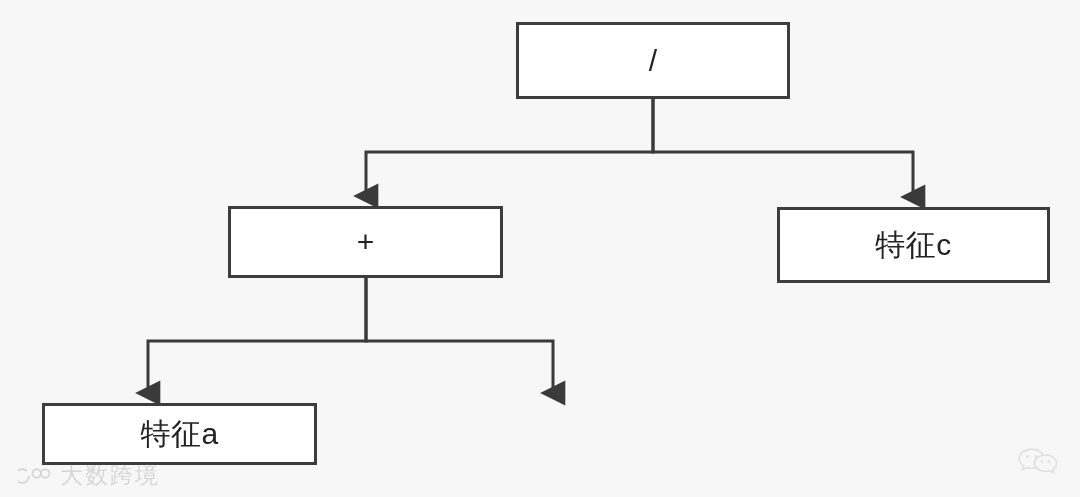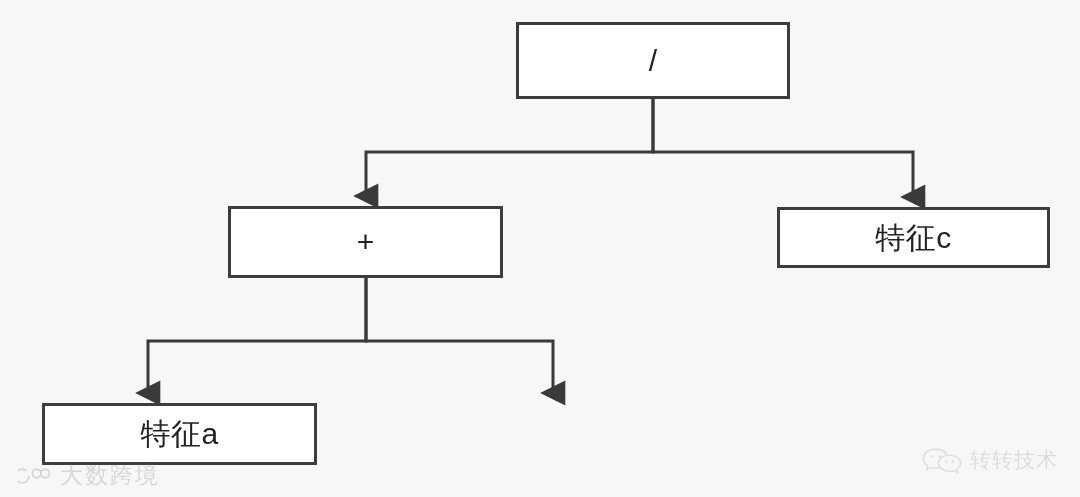--- a/index.html
+++ b/index.html
@@ -38,21 +38,21 @@
     color: #222222;
     line-height: 1;
     z-index: 3;
   }
   .node-label {
     display: block;
     white-space: nowrap;
   }
   .node-root   { left: 516px; top: 22px;  width: 274px; height: 77px; }
   .node-plus   { left: 228px; top: 206px; width: 275px; height: 72px; }
-  .node-featc  { left: 777px; top: 207px; width: 273px; height: 61px; }
+  .node-featc  { left: 777px; top: 207px; width: 273px; height: 76px; }
   .node-feata  { left: 10px;  top: 403px; width: 275px; height: 62px; margin-left: 32px; }
   .node-featb  { left: 417px; top: 403px; width: 273px; height: 76px; }
 
   .label-op {
     font-size: 30px;
     font-weight: 400;
     letter-spacing: 0;
   }
   .label-cjk {
     font-size: 30px;
@@ -163,16 +163,15 @@
       <path d="M15 4 C7 4 1.5 9 1.5 14.6 C1.5 17.8 3.4 20.7 6.4 22.5 L4.8 27 L9.9 24.4
                C11.5 24.9 13.2 25.1 15 25.1 C23 25.1 28.5 20.2 28.5 14.6 C28.5 9 23 4 15 4 Z" fill="none" stroke="#a6a6a6" stroke-width="1.8" stroke-linejoin="round"></path>
       <circle cx="10.5" cy="12.4" r="1.5" fill="#a6a6a6"></circle>
       <circle cx="19.5" cy="12.4" r="1.5" fill="#a6a6a6"></circle>
       <path d="M30 10.5 C36.6 10.5 42.5 14.4 42.5 19.4 C42.5 22.1 40.9 24.5 38.4 26.1
                L39.7 30 L35.3 27.8 C33.7 28.2 32 28.4 30 28.4 C23.4 28.4 18 24.4 18 19.4
                C18 14.4 23.4 10.5 30 10.5 Z" fill="#f7f7f7" stroke="#a6a6a6" stroke-width="1.8" stroke-linejoin="round"></path>
       <circle cx="26.5" cy="17.8" r="1.4" fill="#a6a6a6"></circle>
       <circle cx="34" cy="17.8" r="1.4" fill="#a6a6a6"></circle>
     </svg>
-    <span class="wm-text-right">转转技术</span>
   </div>
 
 </div>
 
 </body></html>

